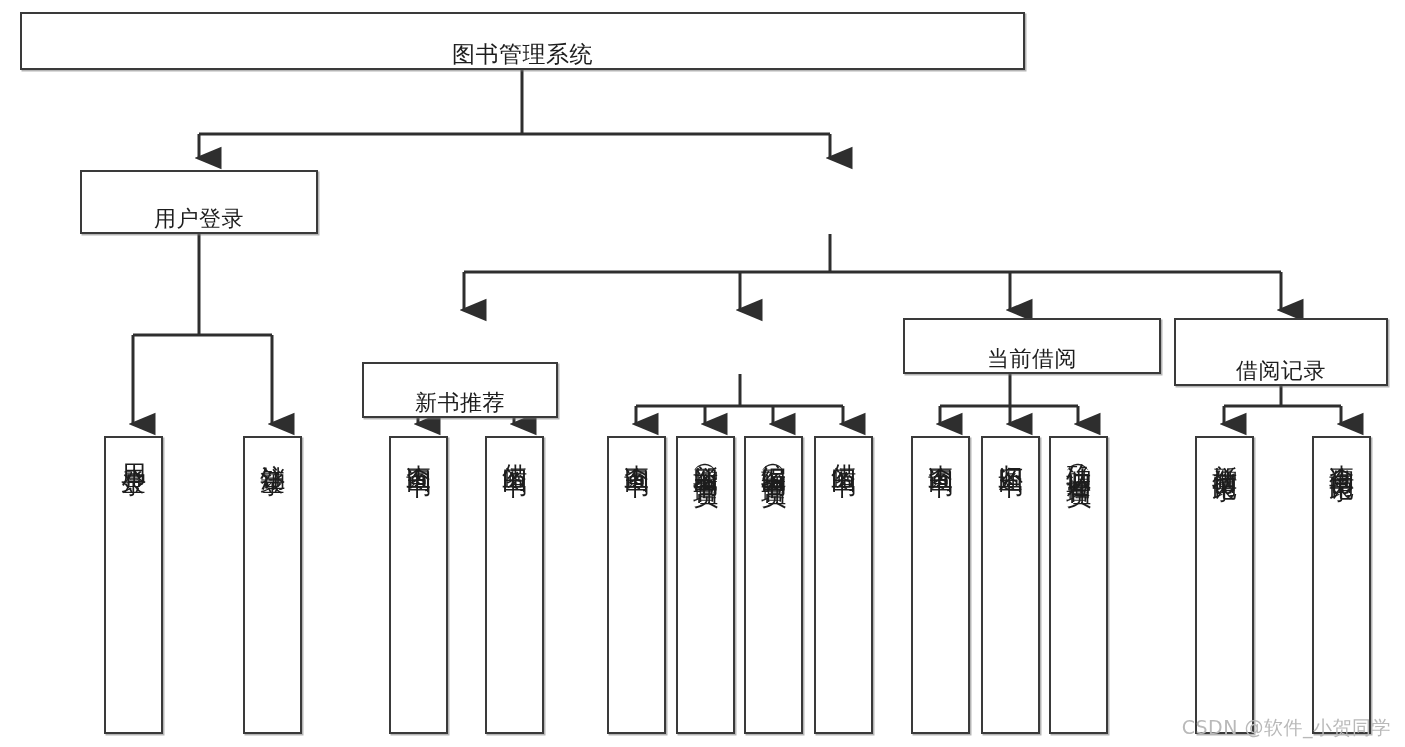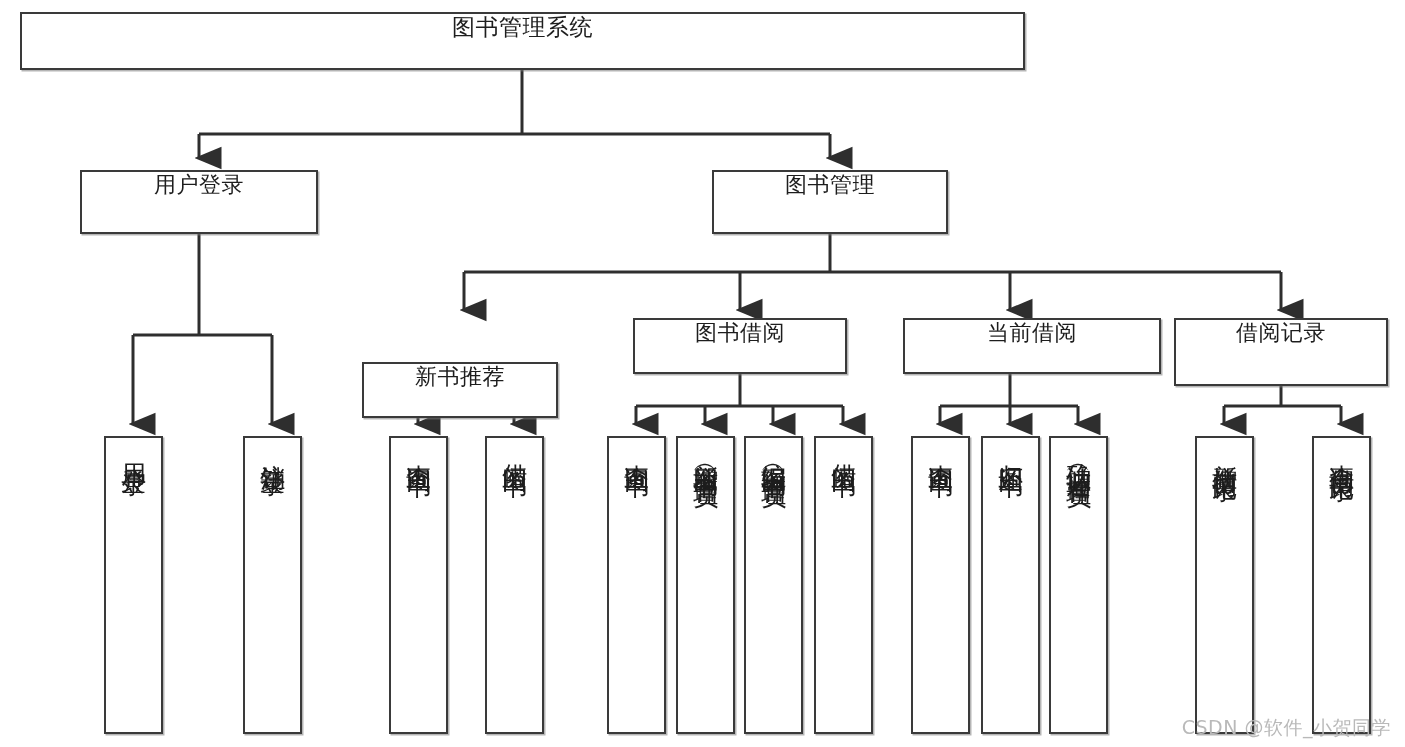--- a/index.html
+++ b/index.html
@@ -20,21 +20,21 @@
     width:1405px; height:747px;
     pointer-events:none;
   }
   .node{
     position:absolute;
     box-sizing:border-box;
     background:#ffffff;
     border:2px solid #3a3a3a;
     box-shadow:1.5px 1.5px 0 0 rgba(120,120,120,0.55);
     display:flex;
-    align-items:flex-start;
+    align-items:flex-end;
     justify-content:center;
     color:#1d1d1d;
   }
   .node .label{
     display:block;
     line-height:1.18;
     letter-spacing:0.5px;
     white-space:nowrap;
   }
   
@@ -128,31 +128,25 @@
   </svg>
 
   <div class="node horiz root" style="left:20px; top:12px; width:1005px; height:58px;">
     <span class="label">图书管理系统</span>
   </div>
 
   <div class="node horiz" style="left:80px; top:170px; width:238px; height:64px;">
     <span class="label">用户登录</span>
   </div>
 
-  <div class="node horiz" style="left:712px; top:170px; width:236px; height:64px;">
-    <span class="label">图书管理</span>
-  </div>
 
   <div class="node horiz" style="left:362px; top:330px; width:196px; height:56px;margin-top:32px;">
     <span class="label">新书推荐</span>
   </div>
 
-  <div class="node horiz" style="left:633px; top:318px; width:214px; height:56px;">
-    <span class="label">图书借阅</span>
-  </div>
 
   <div class="node horiz" style="left:903px; top:318px; width:258px; height:56px;">
     <span class="label">当前借阅</span>
   </div>
 
   <div class="node horiz" style="left:1174px; top:318px; width:214px; height:68px;">
     <span class="label">借阅记录</span>
   </div>
 
   <div class="node vert" style="left:104px; top:436px; width:59px; height:298px;">

